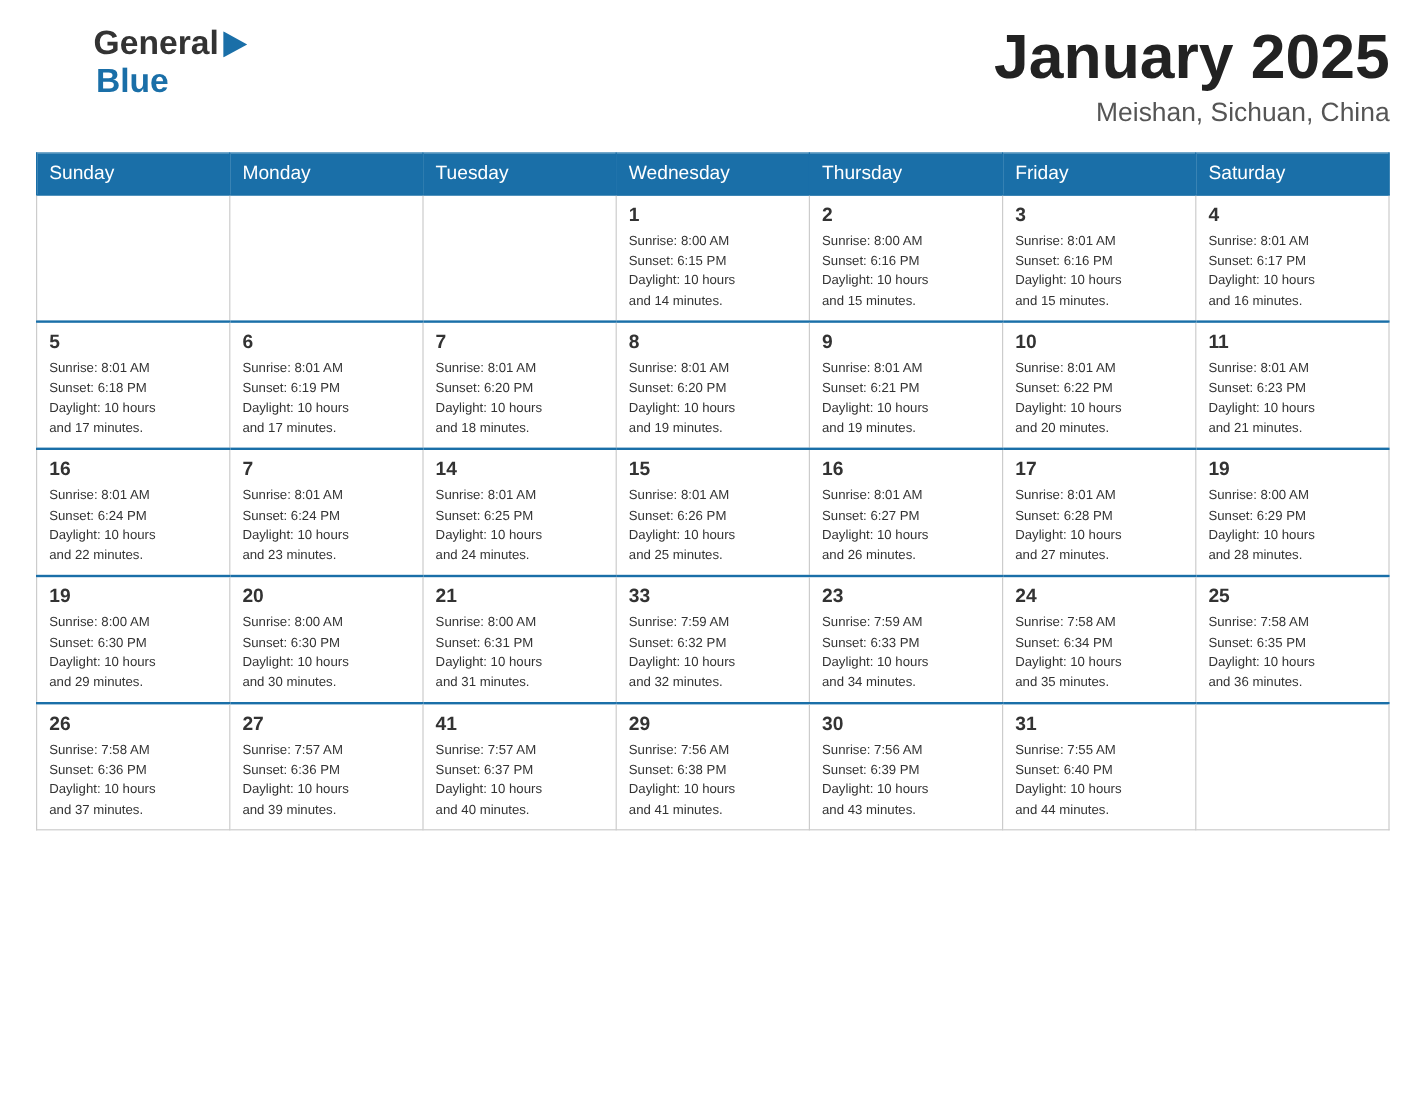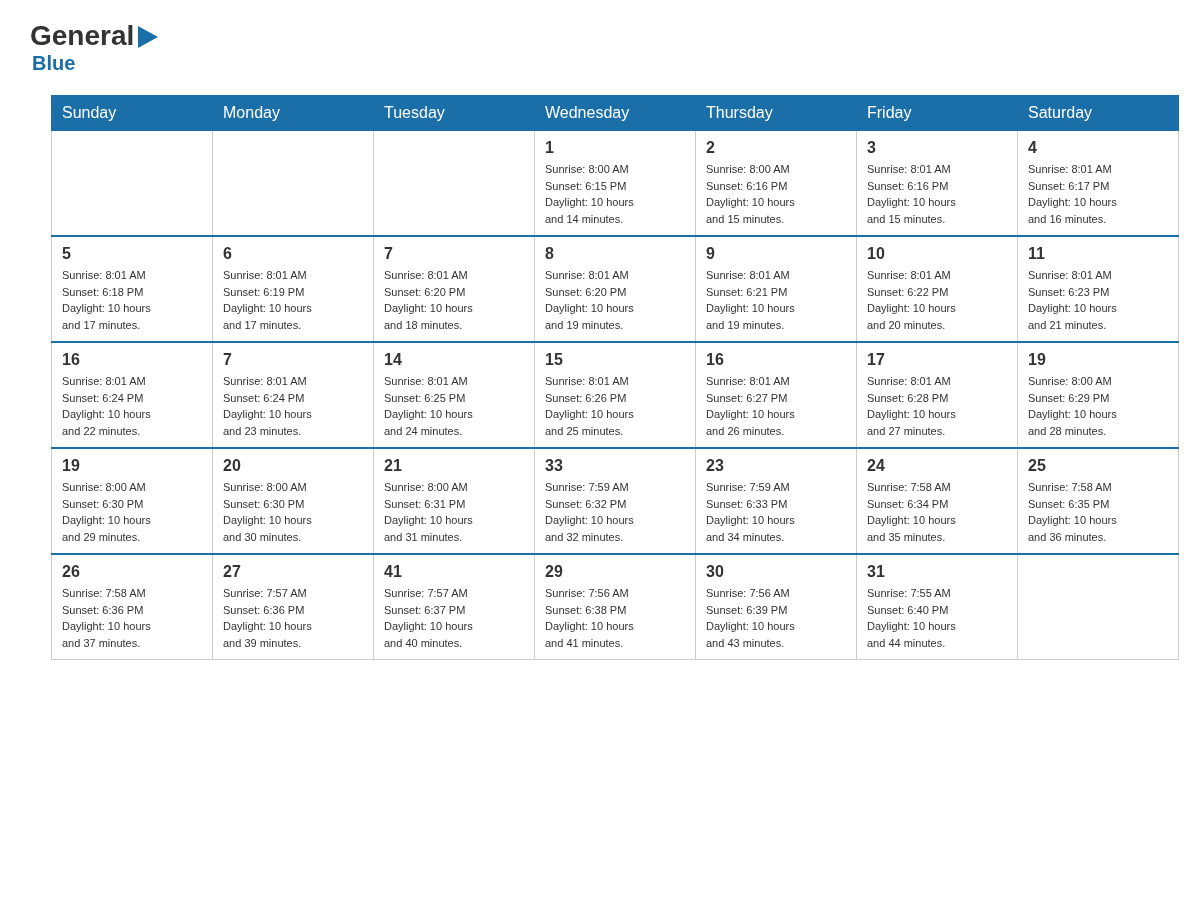--- a/index.html
+++ b/index.html
@@ -19,27 +19,28 @@
     .logo {
       display: flex;
       align-items: center;
     }
     .logo-text-general {
       font-size: 28px;
       font-weight: bold;
       color: #333;
     }
     .logo-text-blue {
-      font-size: 20px;
+      font-size: 28px;
       font-weight: bold;
       color: #1a6fa8;
     }
     .logo-wrapper {
       display: flex;
       flex-direction: column;
+      margin-left: 48px;
     }
     .logo-row1 {
       display: flex;
       align-items: center;
     }
     .logo-row2 {
       margin-left: 2px;
     }
     .title-block {
       text-align: right;
@@ -51,21 +52,20 @@
       line-height: 1.1;
     }
     .location {
       font-size: 22px;
       color: #555;
       margin-top: 4px;
     }
     .calendar {
       width: 100%;
       border-collapse: collapse;
-      margin-left: 21px;
     }
     .calendar th {
       background-color: #1a6fa8;
       color: #fff;
       font-size: 16px;
       font-weight: normal;
       padding: 8px 10px;
       text-align: left;
       border: 1px solid #1a6fa8;
     }
@@ -113,20 +113,24 @@
         <span class="logo-text-general">General</span>
 
         <svg width="20" height="22" viewBox="0 0 20 22" style="margin-left:4px;margin-top:2px;">
           <polygon points="0,0 20,11 0,22" fill="#1a6fa8"></polygon>
         </svg>
       </div>
       <div class="logo-row2">
         <span class="logo-text-blue">Blue</span>
       </div>
     </div>
+  </div>
+  <div class="title-block">
+    <div class="month-title">January 2025</div>
+    <div class="location">Meishan, Sichuan, China</div>
   </div>
 </div>
 
 <table class="calendar">
   <thead>
     <tr>
     <th>Sunday</th>
         <th>Monday</th>
         <th>Tuesday</th>
         <th>Wednesday</th>

